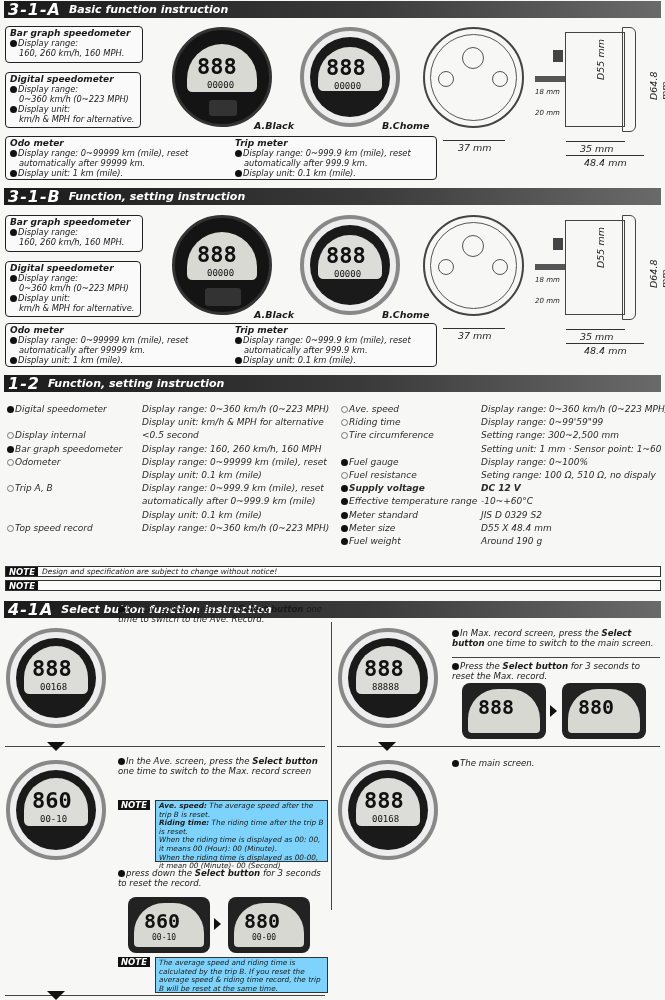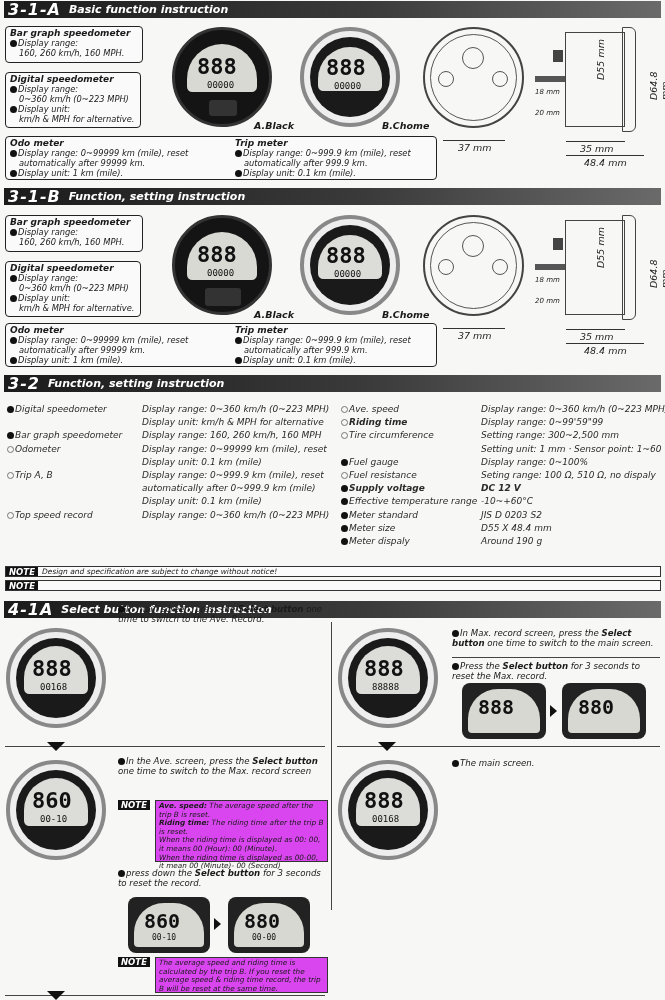--- a/index.html
+++ b/index.html
@@ -17,21 +17,21 @@
   .label { position: absolute; font-weight: bold; font-style: italic; font-size: 9.5px; }
   .dim { position: absolute; font-style: italic; font-size: 9.5px; color: #222; }
   .spec { position: absolute; font-style: italic; font-size: 9px; color: #2a2a2a; line-height: 13.2px; }
   .spec .row { display: flex; height: 13.2px; white-space: nowrap; }
   .note { position: absolute; left: 5px; width: 656px; height: 11px; border: 1px solid #333; background: #fbfbfb; display: flex; align-items: center; font-style: italic; font-size: 7.5px; }
   .ntag { background: #111; color: #fff; font-weight: bold; font-style: italic; font-size: 8.5px; padding: 0 3px; margin-right: 4px; height: 100%; display: flex; align-items: center; }
   .step { position: absolute; font-style: italic; font-size: 8.6px; line-height: 10px; }
   .step b { font-style: italic; }
   .hr { position: absolute; height: 1.2px; background: #444; }
   .arrow { position: absolute; width: 0; height: 0; border-left: 9px solid transparent; border-right: 9px solid transparent; border-top: 9px solid #111; }
-  .nbox { position: absolute; border: 1px solid #333; background: #d946ef; font-style: italic; font-size: 7.3px; line-height: 8.6px; padding: 1px 3px; }
+  .nbox { position: absolute; border: 1px solid #333; background: #7dd3fc; font-style: italic; font-size: 7.3px; line-height: 8.6px; padding: 1px 3px; }
   .lcd { position: absolute; border-radius: 8px; background: #222; overflow: hidden; }
 </style>
 </head>
 <body>
 
 <div class="hdr" style="top:1px;">
   <span class="num">3-1-A</span>
   <span class="ttl">Basic function instruction</span>
 </div>
 
@@ -168,34 +168,38 @@
 <div class="dim" style="left:535px;top:276px;font-size:7px;">18 mm</div>
 <div class="dim" style="left:535px;top:297px;font-size:7px;">20 mm</div>
 <div class="dim" style="left:595px;top:268px;transform:rotate(-90deg);transform-origin:left top;">D55 mm</div>
 <div class="dim" style="left:648px;top:288px;transform:rotate(-90deg);transform-origin:left top;">D64.8 mm</div>
 <div class="abs" style="left:566px;top:329px;width:59px;height:1px;background:#333;"></div>
 <div class="dim" style="left:580px;top:331px;">35 mm</div>
 <div class="abs" style="left:566px;top:343px;width:78px;height:1px;background:#333;"></div>
 <div class="dim" style="left:584px;top:345px;">48.4 mm</div>
 
 <div class="hdr" style="top:375px;">
-  <span class="num">3-2</span>
+  <span class="num">1-2</span>
   <span class="ttl">Function, setting instruction</span>
 </div>
 
 <div class="spec" style="left:7px;top:403px;" id="specLeft">
     <div class="row">
       <div style="width: 135px;"><span class="dot"></span><span>Digital speedometer</span></div>
       <div>Display range: 0~360 km/h (0~223 MPH)</div>
     </div>
     <div class="row">
       <div style="width: 135px;"><span></span></div>
       <div>Display unit: km/h &amp; MPH for alternative</div>
     </div>
     <div class="row">
+      <div style="width: 135px;"><span class="odot"></span><span>Display internal</span></div>
+      <div>&lt;0.5 second</div>
+    </div>
+    <div class="row">
       <div style="width: 135px;"><span class="dot"></span><span>Bar graph speedometer</span></div>
       <div>Display range: 160, 260 km/h, 160 MPH</div>
     </div>
     <div class="row">
       <div style="width: 135px;"><span class="odot"></span><span>Odometer</span></div>
       <div>Display range: 0~99999 km (mile), reset</div>
     </div>
     <div class="row">
       <div style="width: 135px;"><span></span></div>
       <div>Display unit: 0.1 km (mile)</div>
@@ -216,21 +220,21 @@
       <div style="width: 135px;"><span class="odot"></span><span>Top speed record</span></div>
       <div>Display range: 0~360 km/h (0~223 MPH)</div>
     </div>
   </div>
 <div class="spec" style="left:341px;top:403px;" id="specRight">
     <div class="row">
       <div style="width: 140px;"><span class="odot"></span><span>Ave. speed</span></div>
       <div>Display range: 0~360 km/h  (0~223 MPH)</div>
     </div>
     <div class="row">
-      <div style="width: 140px; font-weight: bold;"><span class="odot"></span><span>Riding time</span></div>
+      <div style="width: 140px;"><span class="odot"></span><span>Riding time</span></div>
       <div>Display range: 0~99'59"99</div>
     </div>
     <div class="row">
       <div style="width: 140px;"><span class="odot"></span><span>Tire circumference</span></div>
       <div>Setting range: 300~2,500 mm</div>
     </div>
     <div class="row">
       <div style="width: 140px;"><span></span></div>
       <div>Setting unit: 1 mm · Sensor point: 1~60</div>
     </div>
@@ -245,28 +249,28 @@
     <div class="row">
       <div style="width: 140px;"><span class="dot"></span><span style="font-weight: bold;">Supply voltage</span></div>
       <div style="font-weight: bold;">DC 12 V</div>
     </div>
     <div class="row">
       <div style="width: 140px;"><span class="dot"></span><span>Effective temperature range</span></div>
       <div>-10~+60°C</div>
     </div>
     <div class="row">
       <div style="width: 140px;"><span class="dot"></span><span>Meter standard</span></div>
-      <div>JIS D 0203 S2</div>
+      <div>JIS D 0329 S2</div>
     </div>
     <div class="row">
       <div style="width: 140px;"><span class="dot"></span><span>Meter size</span></div>
       <div>D55 X 48.4 mm</div>
     </div>
     <div class="row">
-      <div style="width: 140px;"><span class="dot"></span><span>Meter dispaly</span></div>
+      <div style="width: 140px;"><span class="dot"></span><span>Fuel weight</span></div>
       <div>Around 190 g</div>
     </div>
   </div>
 
 <div class="note" style="top:566px;">
   <span class="ntag">NOTE</span>
   <span>Design and specification are subject to change without notice!</span>
 </div>
 <div class="note" style="top:580px;">
   <span class="ntag">NOTE</span>

